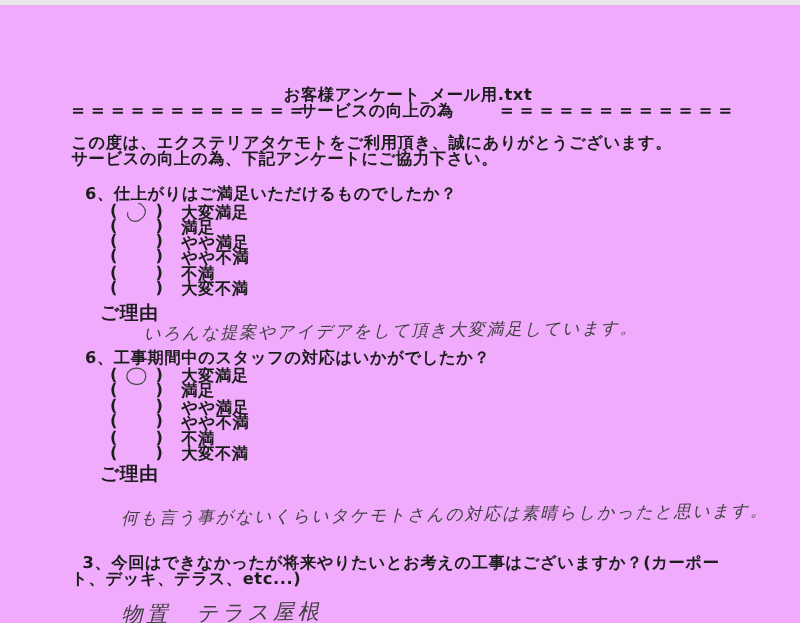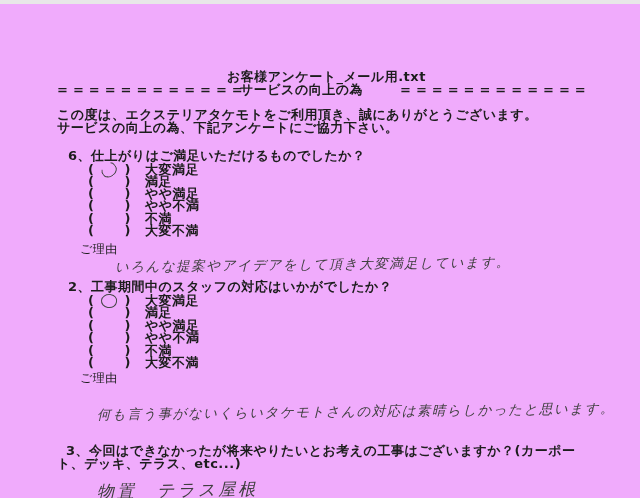--- a/index.html
+++ b/index.html
@@ -26,21 +26,21 @@
   .opt-row .paren{font-weight:bold;}
   .opt-row .gap{display:inline-block;width:30px;height:13px;position:relative;}
   .opt-row .opt-label{margin-left:14px;}
   .circle-mark{
     position:absolute;left:7px;top:0px;width:14px;height:12px;
     border:1.7px solid #474747;border-radius:55% 45% 50% 50%;
     background:transparent;
   }
   .circle-q1{transform:rotate(-38deg);border-top-color:transparent;}
   .circle-q2{transform:rotate(8deg);}
-  .reason{position:absolute;font-weight:normal;font-size:12px;letter-spacing:0.5px;white-space:pre;}
+  .reason{position:absolute;font-weight:bold;font-size:15px;letter-spacing:0.5px;white-space:pre;}
   .hand-big{font-size:17px;letter-spacing:3px;transform:rotate(-1deg);}
 </style>
 </head>
 <body>
 
 <div class="page">
 
   <div class="printed" style="left:227px;top:66px;">お客様アンケート_メール用.txt</div>
 
   <div>
@@ -69,21 +69,21 @@
   <div class="opt-row" style="top:208px;">
     <span class="paren">(</span><span class="gap"></span><span class="paren">)</span><span class="opt-label">不満</span>
   </div>
   <div class="opt-row" style="top:220px;">
     <span class="paren">(</span><span class="gap"></span><span class="paren">)</span><span class="opt-label">大変不満</span>
   </div>
 
   <div class="reason" style="left:80px;top:237px;">ご理由</div>
   <div class="hand" style="left:115px;top:252px;">いろんな提案やアイデアをして頂き大変満足しています。</div>
 
-  <div class="printed" style="left:68px;top:276px;">2、工事期間中のスタッフの対応はいかがでしたか？</div>
+  <div class="printed" style="left:68px;top:276px;">6、工事期間中のスタッフの対応はいかがでしたか？</div>
 
   <div class="opt-row" style="top:290px;">
     <span class="paren">(</span><span class="gap"><span class="circle-mark circle-q2"></span></span><span class="paren">)</span><span class="opt-label">大変満足</span>
   </div>
   <div class="opt-row" style="top:302px;">
     <span class="paren">(</span><span class="gap"></span><span class="paren">)</span><span class="opt-label">満足</span>
   </div>
   <div class="opt-row" style="top:315px;">
     <span class="paren">(</span><span class="gap"></span><span class="paren">)</span><span class="opt-label">やや満足</span>
   </div>

